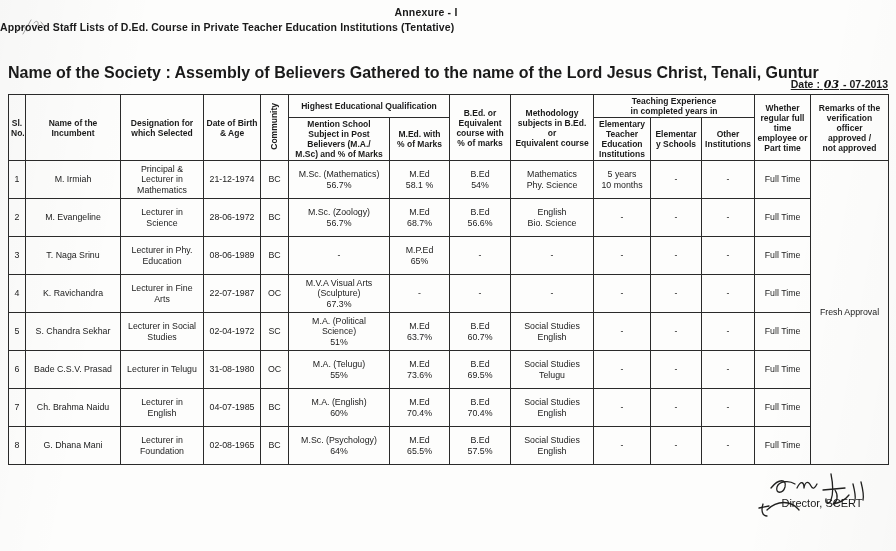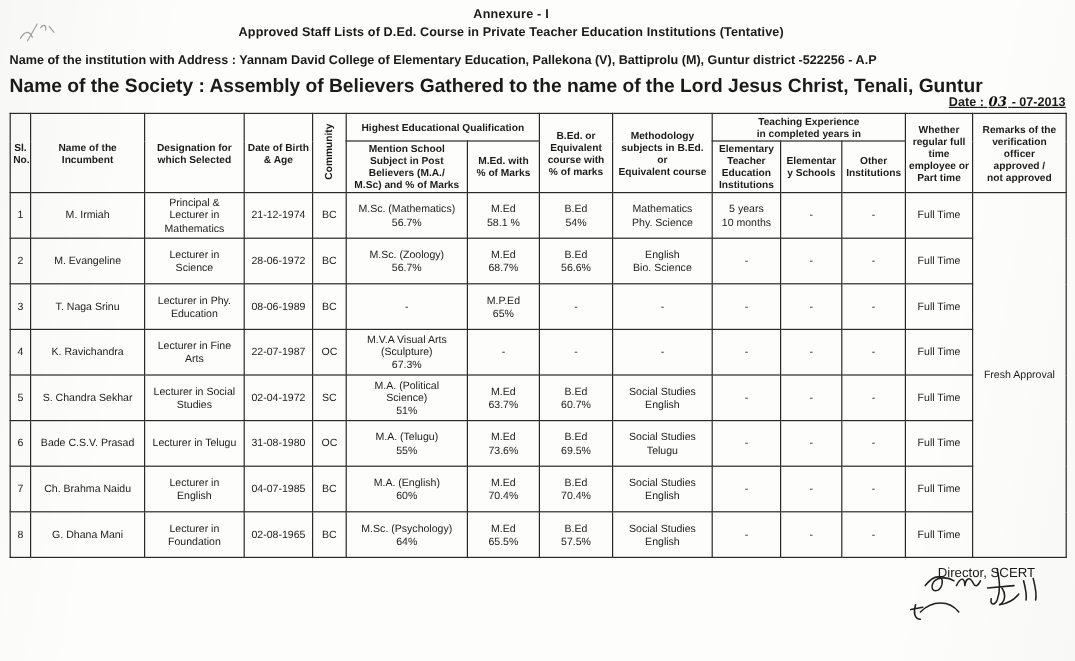--- a/index.html
+++ b/index.html
@@ -33,21 +33,21 @@
     text-align: center;
     font-size: 10.5px;
     font-weight: bold;
     letter-spacing: .2px;
   }
   .subtitle {
     position: absolute;
     top: 21px;
     left: 0;
     width: 852px;
-    text-align: center;
+    text-align: left;
     font-size: 10.5px;
     font-weight: bold;
     letter-spacing: .1px;
   }
   .inst-line {
     position: absolute;
     top: 44px;
     left: 8px;
     font-size: 10.5px;
     font-weight: bold;
@@ -128,21 +128,21 @@
     white-space: nowrap;
     font-weight: bold;
     font-size: 8.5px;
     margin: 0 auto;
     display: inline-block;
   }
 
   .sig-block {
     position: absolute;
     left: 752px;
-    top: 472px;
+    top: 497px;
     width: 140px;
     text-align: center;
   }
   .sig-title {
     font-size: 11px;
     color: #1a1a1a;
     white-space: nowrap;
   }
   .sig-scribble {
     position: absolute;
@@ -157,21 +157,20 @@
 <body>
 
 <div class="page">
 
   <svg class="margin-mark" viewBox="0 0 46 26">
     <path d="M3,18 C8,10 11,13 13,17 M9,20 L17,6 M20,9 C22,6 25,7 24,11 M27,8 L31,13" stroke="#555" stroke-width="1" fill="none" stroke-linecap="round"></path>
   </svg>
 
   <div class="annexure">Annexure - I</div>
   <div class="subtitle">Approved Staff Lists of D.Ed. Course in Private Teacher Education Institutions (Tentative)</div>
-  <div class="inst-line">Name of the institution with Address : Yannam David College of Elementary Education, Pallekona (V), Battiprolu (M), Guntur district -522256 - A.P</div>
   <div class="soc-line">Name of the Society :  Assembly of Believers Gathered to the name of the Lord Jesus Christ, Tenali, Guntur</div>
 
   <div class="date-line">
     <span>Date :</span>
     <span class="date-hand">03</span>
     <span>- 07-2013</span>
   </div>
 
   <table class="staff">
     <colgroup>

